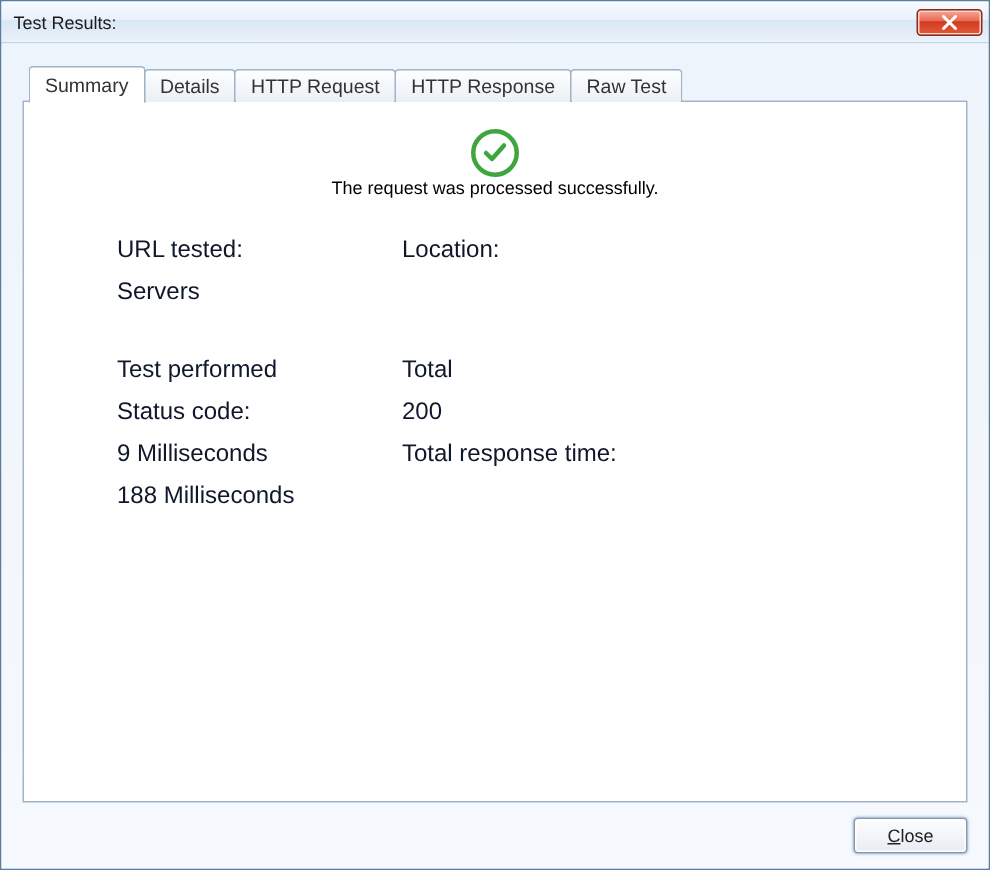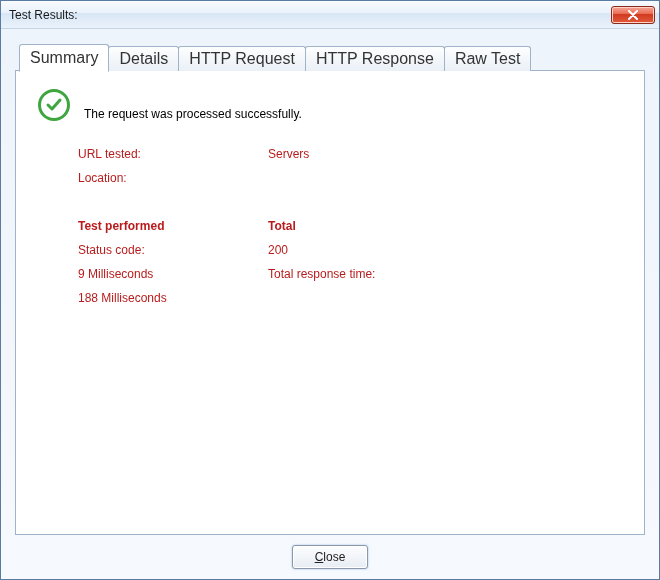--- a/index.html
+++ b/index.html
@@ -49,64 +49,65 @@
     display:flex; align-items:flex-end;
     margin-bottom:-1px;
     padding-left:4px;
   }
   .tab {
     border:1px solid #9fb4c9;
     border-bottom:none;
     background:linear-gradient(to bottom,#fdfefe,#eaf0f7);
     padding:3px 10px 3px 10px;
     margin-right:0px;
-    font-size:16px; color:#333;
+    font-size:13px; color:#333;
     border-top-left-radius:3px; border-top-right-radius:3px;
     position:relative;
     cursor:pointer;
   }
   .tab + .tab { margin-left:-1px; }
   .tab.active {
     background:#fff;
     border-bottom:1px solid #fff;
     z-index:2;
     padding-top:4px; padding-bottom:4px;
     top:1px;
   }
   .tabpanel {
     flex:1;
     border:1px solid #9fb4c9;
     background:#fff;
     padding:18px 22px;
     overflow:auto;
   }
   .status-row {
-    display:flex; align-items:flex-end; gap:14px;
+    display:flex; align-items:center; 
     margin-bottom:26px;
+    flex-direction:column;
   }
   .check-icon {
     width:32px; height:32px;
     border:3px solid #3fa63f;
     border-radius:50%;
     display:flex; align-items:center; justify-content:center;
     color:#3fa63f;
   }
   .check-icon svg { display:block; }
   .grid {
     margin-left:40px;
     display:grid;
     grid-template-columns: 190px 1fr;
     row-gap:10px;
-    font-size:12px; color:#b91c1c;
+    font-size:16px; color:#0f172a;
   }
-  .grid .hdr { font-weight:bold; }
+  .grid .hdr { font-weight:normal; }
   .grid .spacer { grid-column:1 / span 2; height:14px; }
   .footer {
     padding-top:10px;
-    display:flex; justify-content:center;
+    display:flex; justify-content:flex-end;
   }
   .btn {
     min-width:76px; height:24px;
     border:1px solid #8a98a8;
     border-radius:3px;
     background:linear-gradient(to bottom,#fdfdfe,#e7edf4);
     font-size:12px; color:#222;
     display:flex; align-items:center; justify-content:center;
     cursor:pointer;
     box-shadow:0 0 0 1px #fff inset, 0 0 2px #8fb8e8;
@@ -144,22 +145,22 @@
           <svg width="18" height="18" viewBox="0 0 18 18">
             <path d="M3 9 L7 13 L15 4" stroke="#3fa63f" stroke-width="3" fill="none" stroke-linecap="round" stroke-linejoin="round"></path>
           </svg>
         </div>
         <span>The request was processed successfully.</span>
       </div>
 
       <div class="grid">
         <div>URL tested:</div>
 
+        <div>Location:</div>
         <div>Servers</div>
-        <div>Location:</div>
 
         <div class="spacer"></div>
 
         <div class="hdr">Test performed</div>
         <div class="hdr">Total</div>
 
         <div>Status code:</div>
         <div>200</div>
 
         <div>9 Milliseconds</div>

